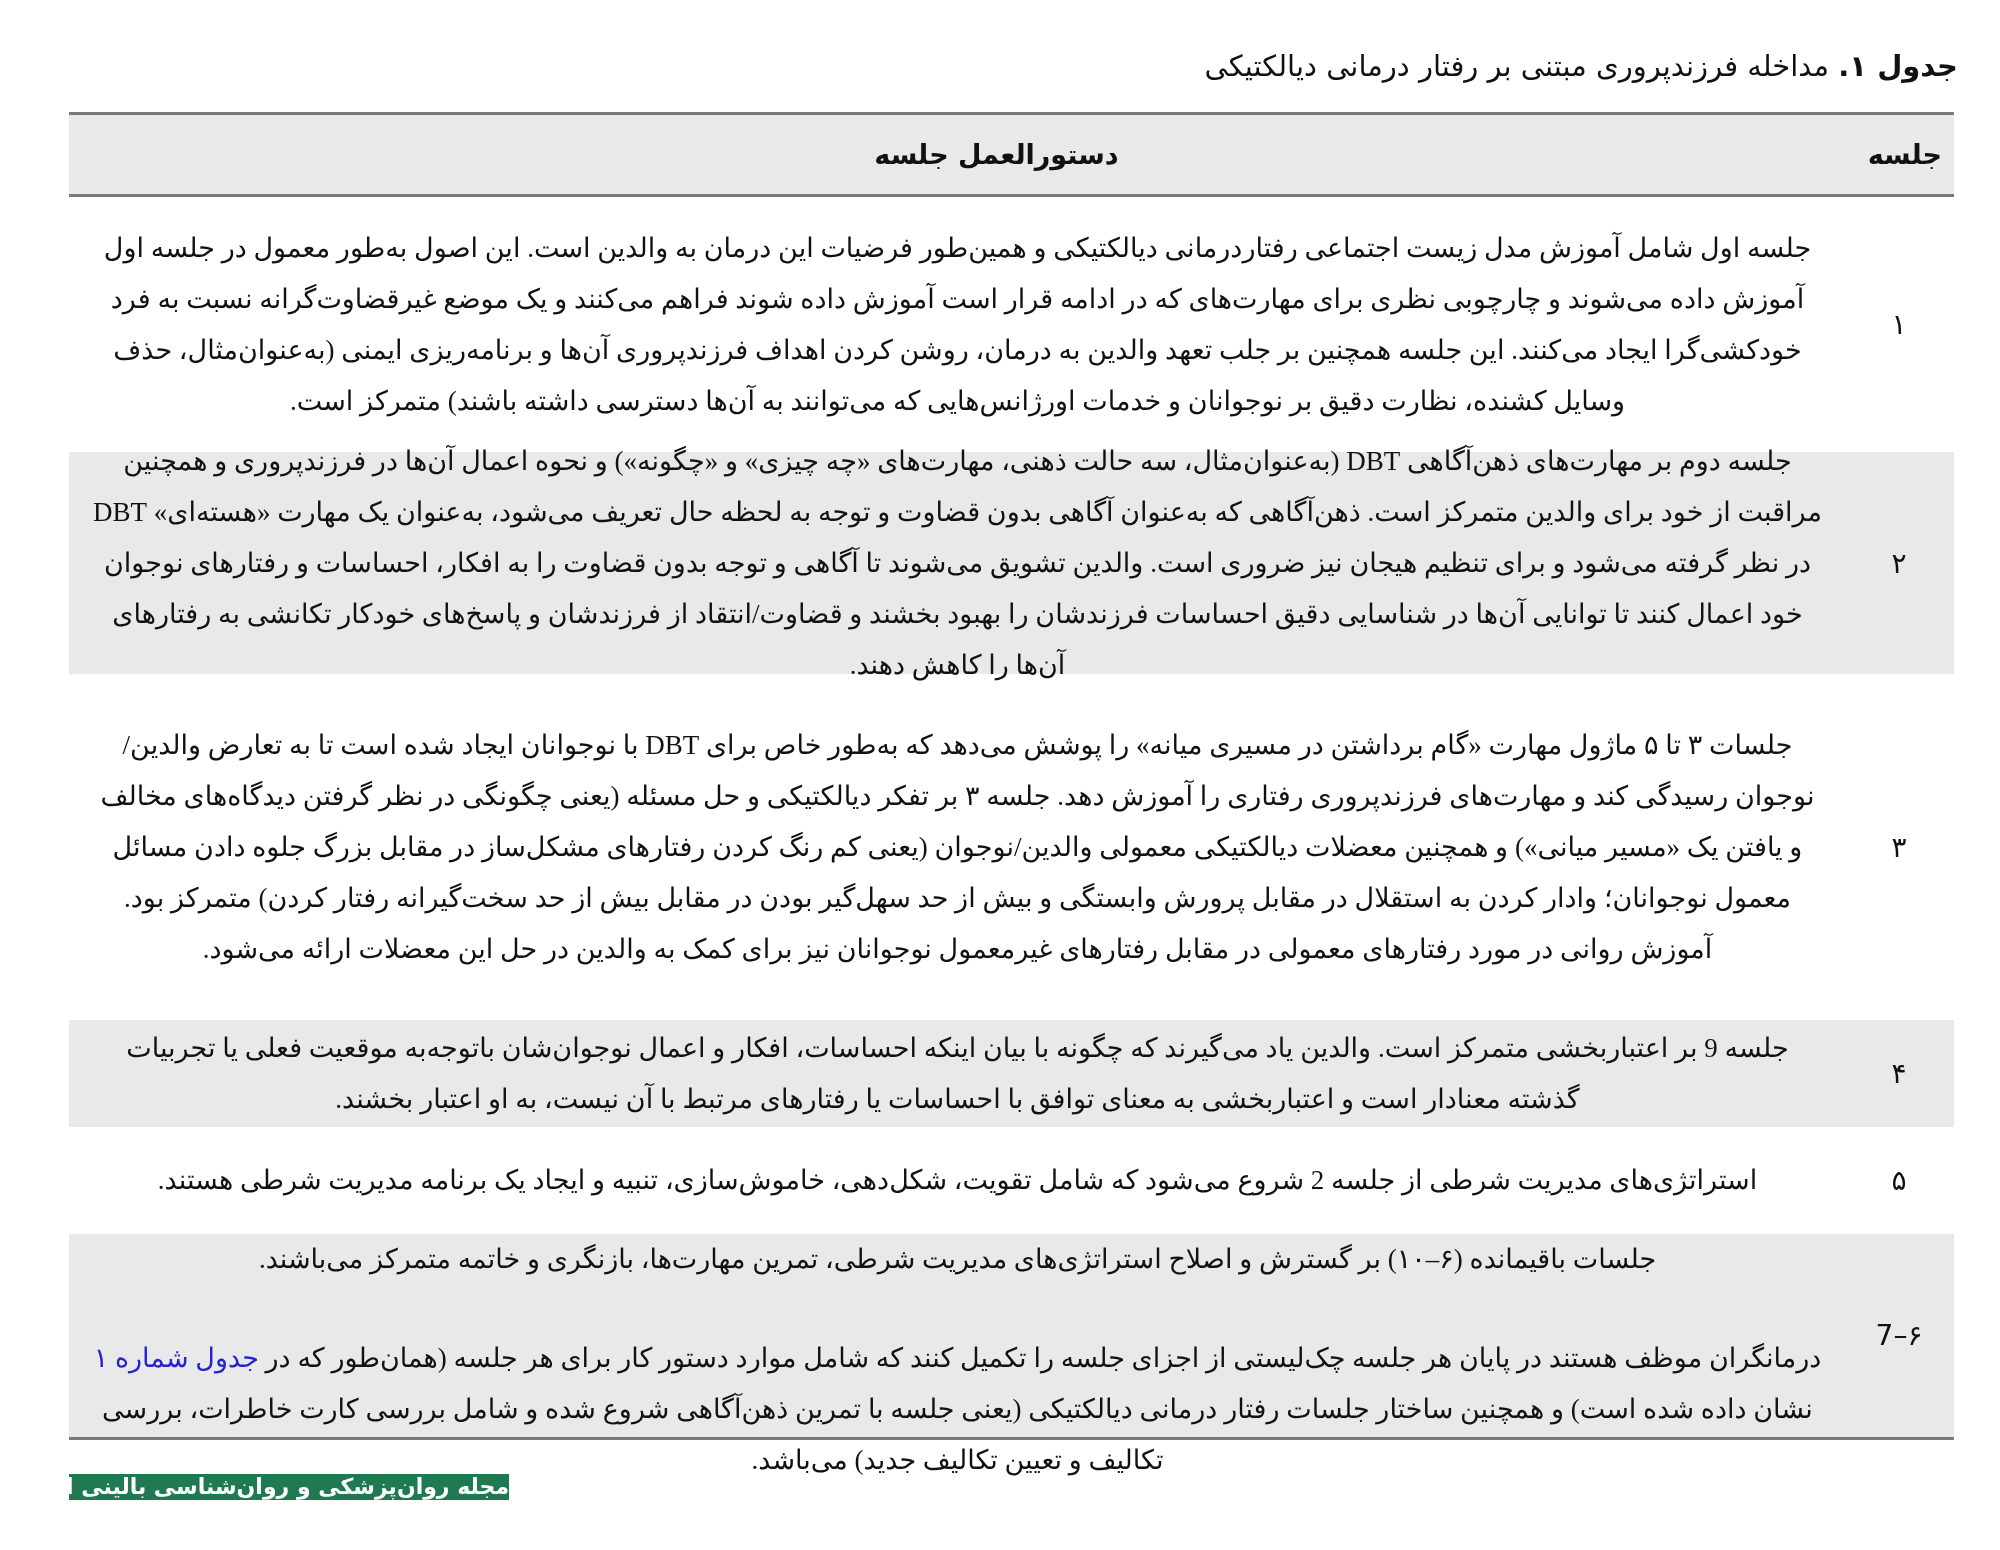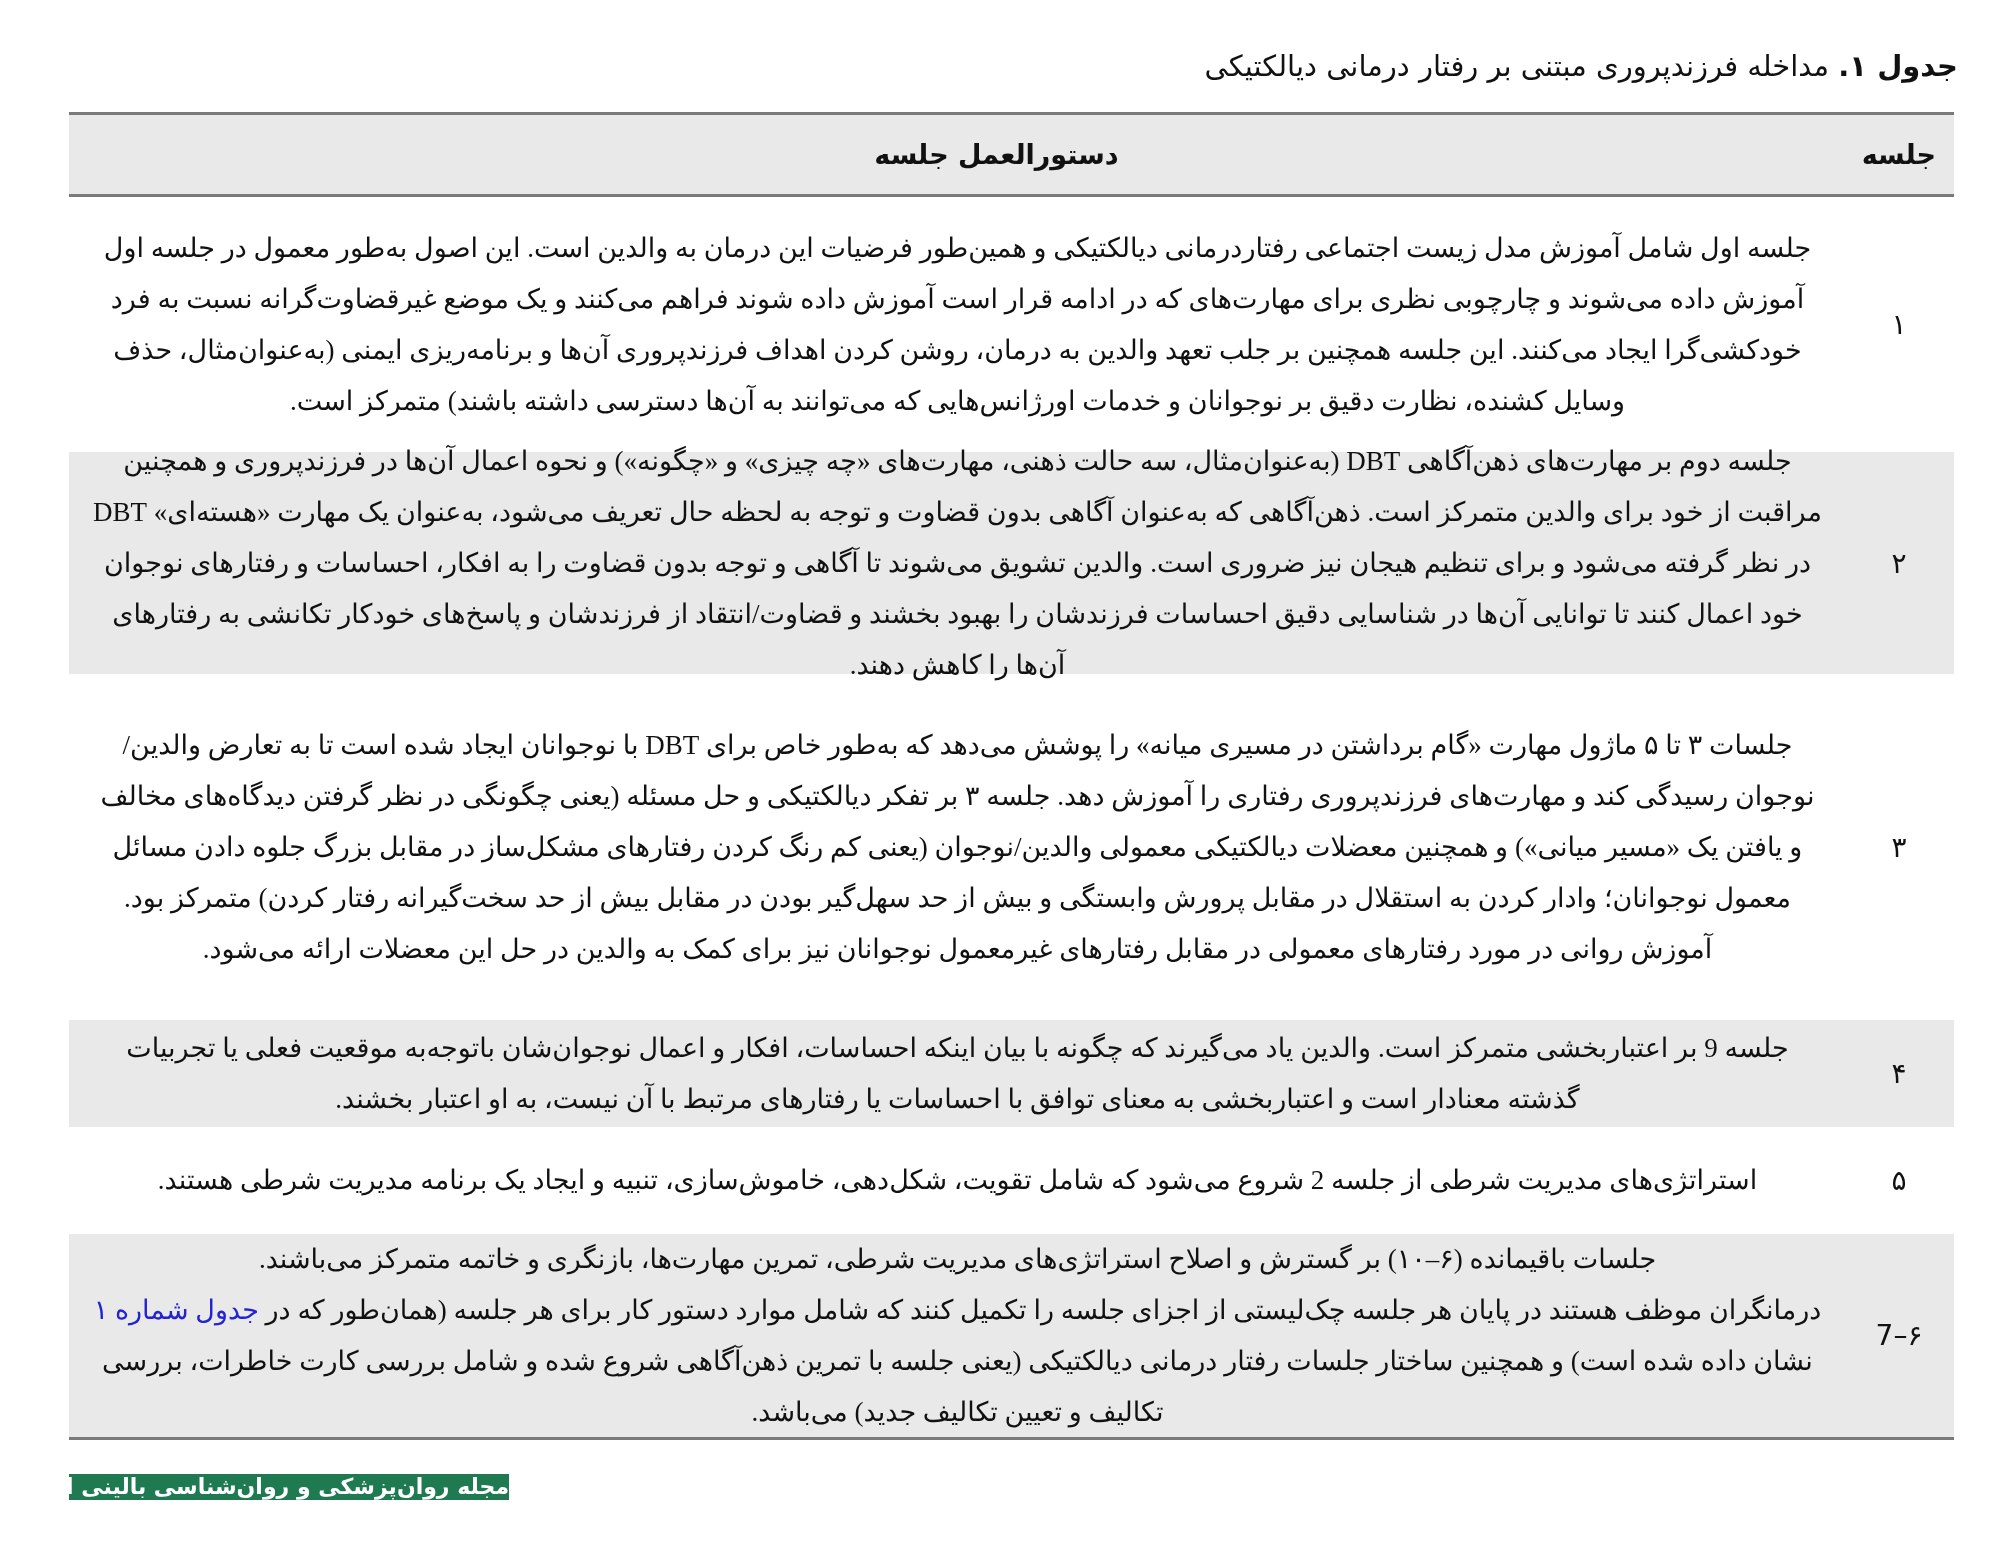--- a/index.html
+++ b/index.html
@@ -37,37 +37,37 @@
       border-bottom: 3px solid #7a7a7a;
       font-weight: bold;
       font-size: 27px;
     }
     .col-session {
       width: 110px;
       flex: 0 0 110px;
       text-align: center;
       padding-right: 0;
     }
-    .table-header .col-session { text-align: right; padding-right: 18px; }
+    .table-header .col-session { text-align: right; padding-right: 12px; }
     .col-agenda {
       flex: 1 1 auto;
       text-align: center;
       padding: 0 20px 0 22px;
     }
     .table-header .col-agenda { padding-left: 100px; }
 
     .row {
       display: flex;
       align-items: center;
       font-size: 27px;
       line-height: 51px;
     }
     .row.shaded { background: #e9e9e9; }
     .row .col-session { font-size: 28px; }
-    .row .col-agenda p { text-align: center; }
+    .row .col-agenda p { text-align: center; margin-top: 48px; }
     .row .col-agenda { text-align: center; font-family: Liberation Serif, serif; }
 
     .row-1 { height: 255px; }
     .row-2 { height: 222px; }
     .row-3 { height: 346px; }
     .row-4 { height: 107px; }
     .row-5 { height: 107px; }
     .row-6 { height: 206px; border-bottom: 3px solid #7a7a7a; }
 
     .link { color: #2323d0; text-decoration: none; cursor: pointer; }

